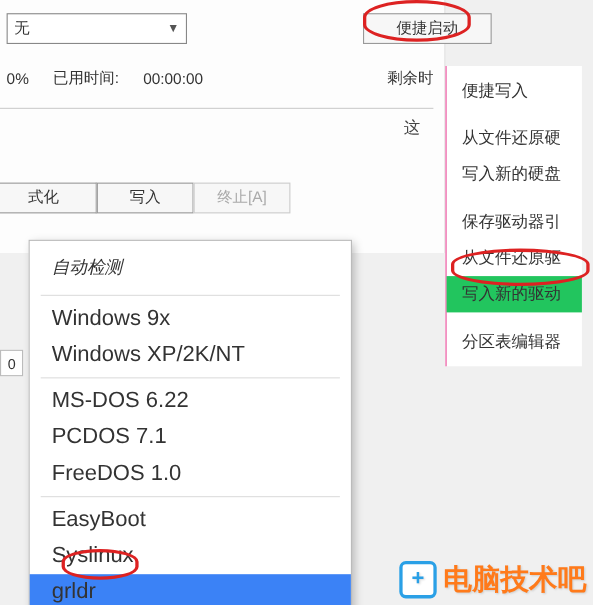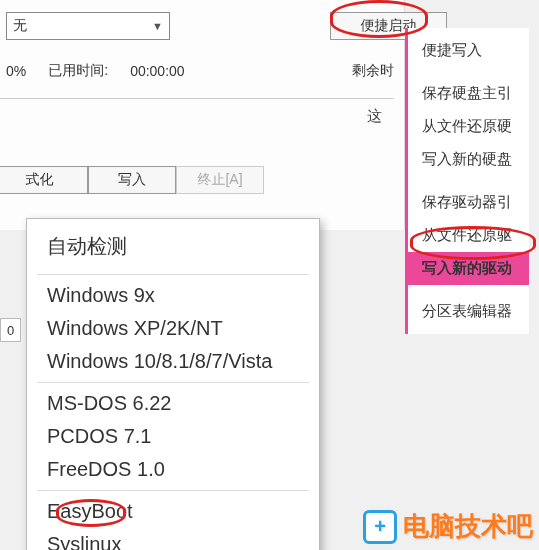--- a/index.html
+++ b/index.html
@@ -91,50 +91,50 @@
     align-items: center;
     background: #fefefe;
     border: 1px solid #bbb;
     height: 24px;
     padding: 0 6px;
     font-size: 13px;
   }
   
   .right-menu {
     position: absolute;
-    top: 28px; left: 405px;
+    top: 60px; left: 405px;
     width: 124px;
     background: #fff;
-    border-left: 3px solid #ec4899;
+    border-left: 1px solid #ec4899;
     padding: 6px 0;
   }
   .right-menu .mi {
     padding: 7px 10px 7px 14px;
     font-size: 15px;
     white-space: nowrap;
   }
   .right-menu .sep { height: 10px; }
-  .right-menu .hi { background: #ec4899; font-weight: bold; }
+  .right-menu .hi { background: #22c55e; }
   
   .left-menu {
     position: absolute;
     top: 218px; left: 26px;
     width: 294px;
     background: #fff;
     border: 1px solid #bbb;
     box-shadow: 3px 3px 8px rgba(0,0,0,0.25);
     padding: 6px 0;
     z-index: 10;
   }
   .left-menu .mi {
     padding: 5px 20px;
     font-size: 20px;
     white-space: nowrap;
   }
-  .left-menu .hdr { padding: 8px 20px 10px; font-size:20px; }
+  .left-menu .hdr { padding: 8px 20px 10px; font-size:16px;font-style:italic; }
   .left-menu .sep {
     border-top: 1px solid #ddd;
     margin: 4px 10px;
   }
   .left-menu .hi { background: #3b82f6; }
   
   .watermark {
     position: absolute;
     right: 6px; bottom: 6px;
     display: flex;
@@ -191,37 +191,35 @@
 
 <span class="btn top-btn">便捷启动</span>
 
 <div class="tiny-row">
   <span>0</span>
 </div>
 
 <div class="right-menu">
   <div class="mi">便捷写入</div>
   <div class="sep"></div>
-  <div class="mi">保存硬盘主引</div>
   <div class="mi">从文件还原硬</div>
   <div class="mi">写入新的硬盘</div>
   <div class="sep"></div>
   <div class="mi">保存驱动器引</div>
   <div class="mi">从文件还原驱</div>
   <div class="mi hi">写入新的驱动</div>
   <div class="sep"></div>
   <div class="mi">分区表编辑器</div>
 </div>
 
 <div class="left-menu">
   <div class="hdr">自动检测</div>
   <div class="sep"></div>
   <div class="mi">Windows 9x</div>
   <div class="mi">Windows XP/2K/NT</div>
-  <div class="mi">Windows 10/8.1/8/7/Vista</div>
   <div class="sep"></div>
   <div class="mi">MS-DOS 6.22</div>
   <div class="mi">PCDOS 7.1</div>
   <div class="mi">FreeDOS 1.0</div>
   <div class="sep"></div>
   <div class="mi">EasyBoot</div>
   <div class="mi">Syslinux</div>
   <div class="mi hi">grldr</div>
 </div>
 

